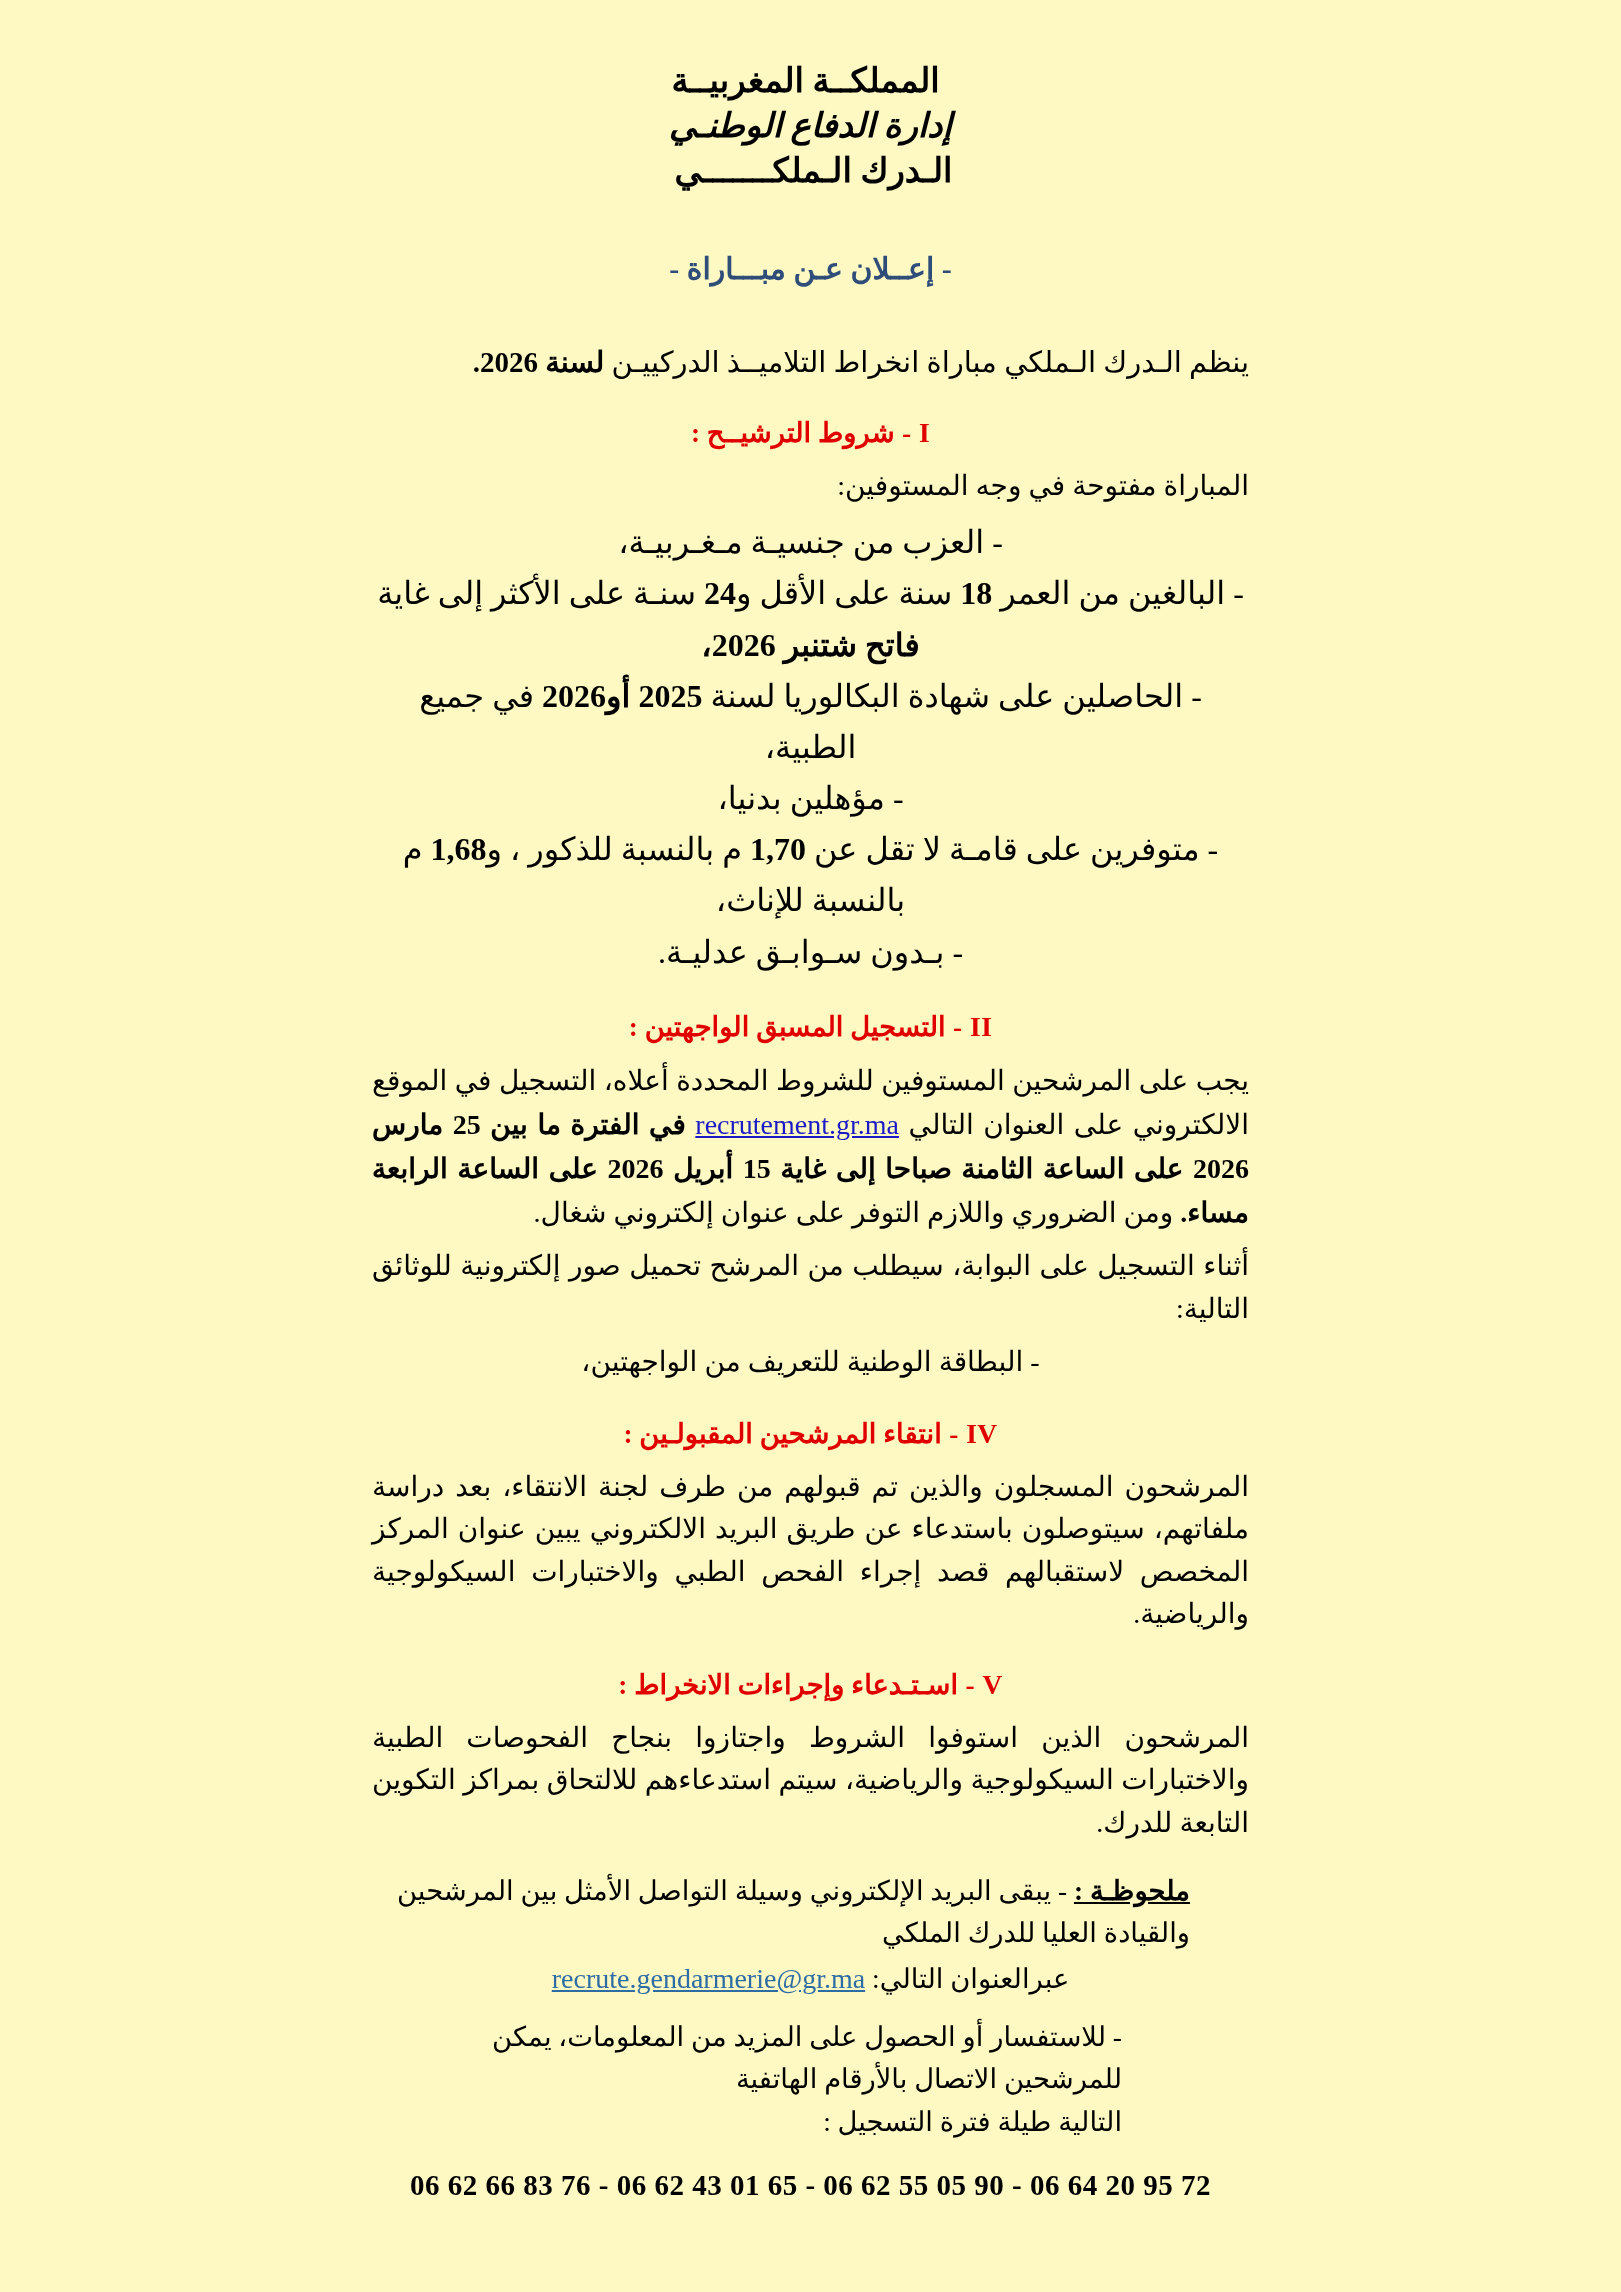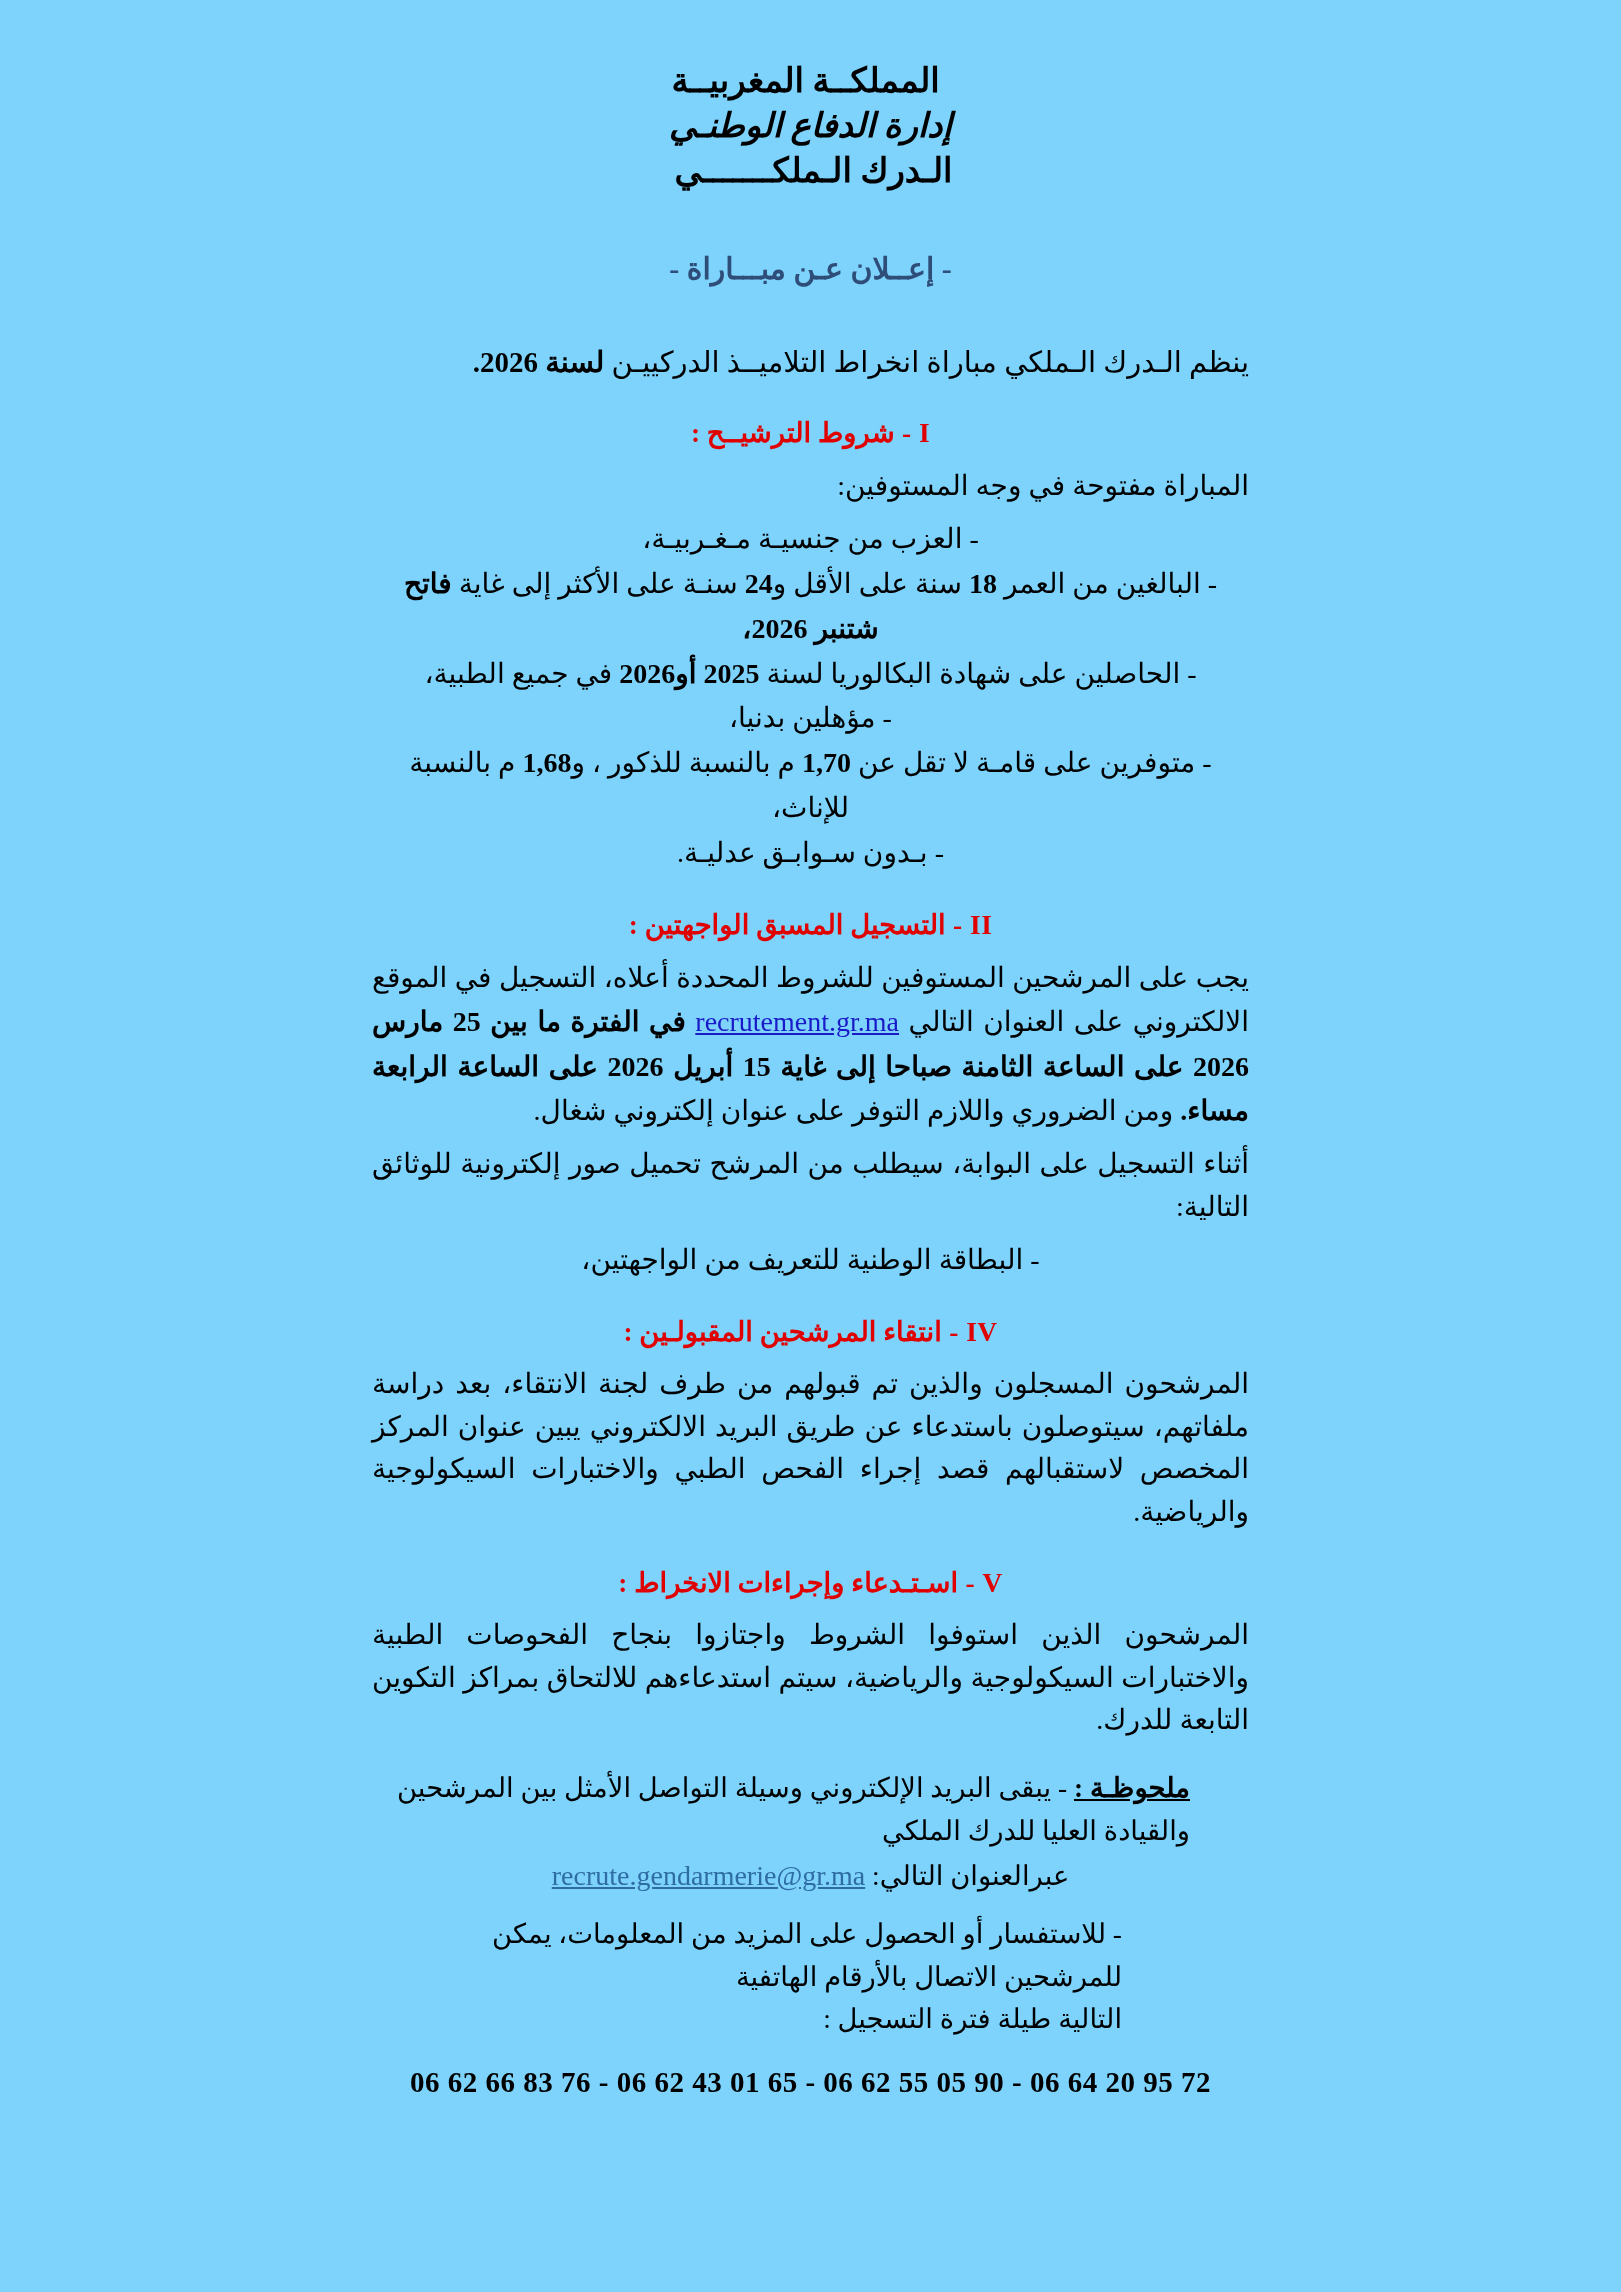--- a/index.html
+++ b/index.html
@@ -5,21 +5,21 @@
   html, body {
     margin: 0;
     padding: 0;
     background: #ffffff;
   }
   .page {
     position: relative;
     width: 1621px;
     height: 2293px;
     margin: 0 auto;
-    background: #7dd3fc;
+    background: #fef9c3;
     font-family: "Liberation Serif", "DejaVu Serif", serif;
     color: #000000;
     direction: rtl;
     box-sizing: border-box;
     padding: 0;
     overflow: hidden;
   }
   .content {
     position: absolute;
     right: 372px;
@@ -83,21 +83,21 @@
     line-height: 1.52;
     text-align: justify;
     text-align-last: right;
     margin: 9.8px 0;
   }
 
   .bullets {
     list-style: none;
     margin: 5.9px 0 0 0;
     padding: 0;
-    font-size: 28px;
+    font-size: 32px;
     line-height: 1.6;
   }
   .bullets li {
     text-align: center;
     white-space: normal;
   }
   .b { font-weight: bold; }
 
   .reg-para {
     font-size: 28px;

